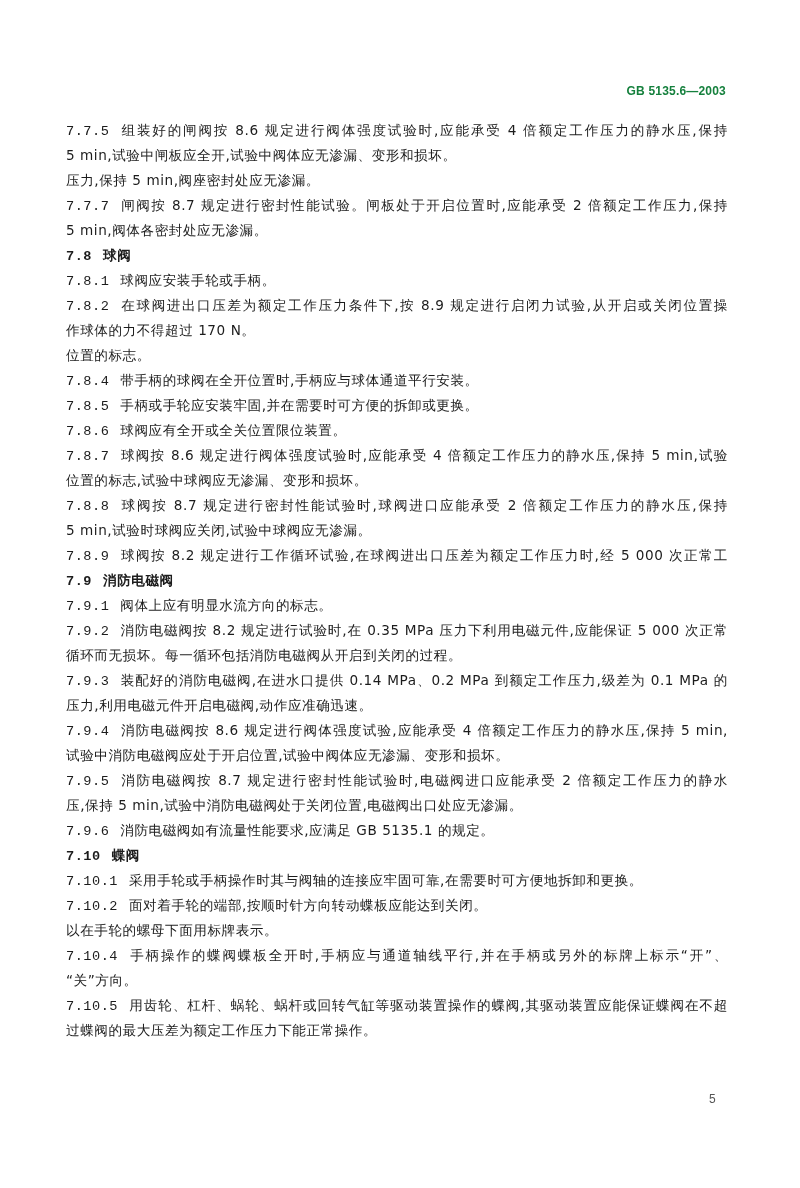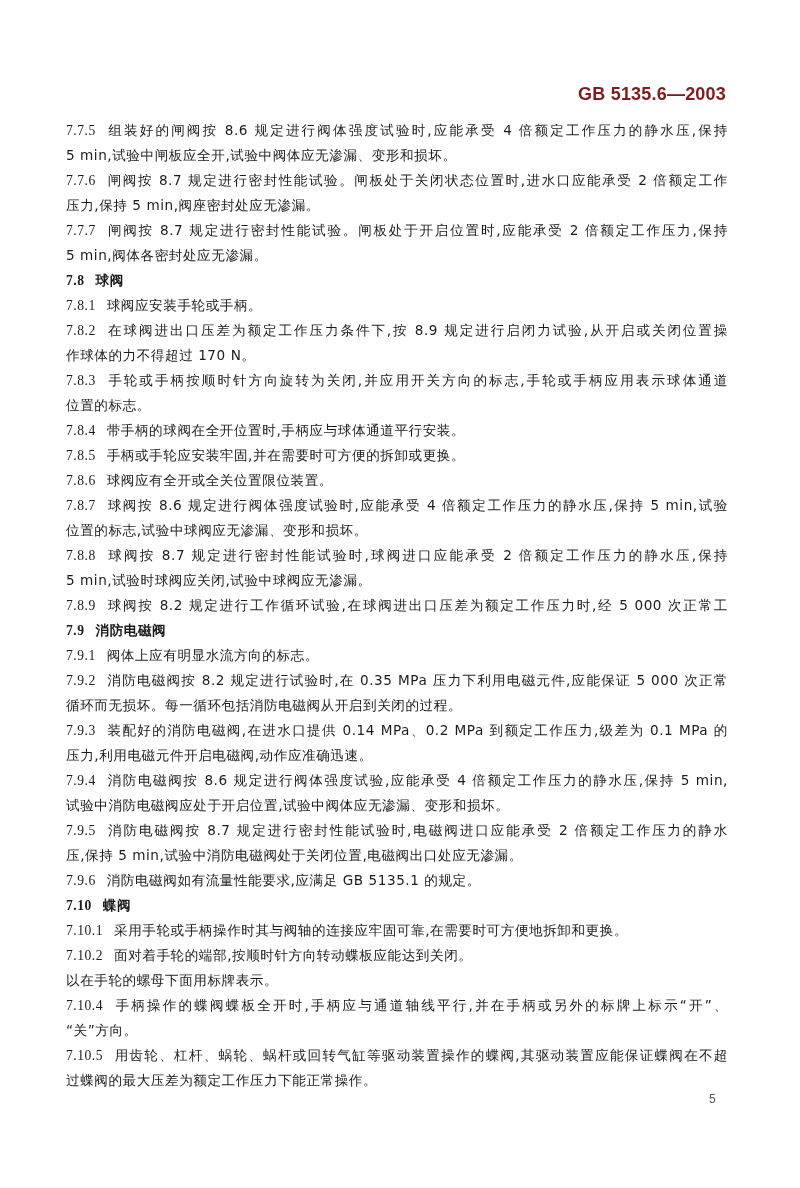--- a/index.html
+++ b/index.html
@@ -1,45 +1,43 @@
 <!DOCTYPE html>
 <html><head>
 <meta charset="utf-8">
 <style>
   html, body { margin:0; padding:0; background:#ffffff; }
   body { width:800px; height:1188px; position:relative; overflow:hidden;
          font-family:"DejaVu Sans", "Liberation Sans", sans-serif; color:#1a1a1a; }
   .std-code { position:absolute; top:84px; right:74px; font-family:"Liberation Sans", sans-serif;
-              font-size:18px; font-weight:bold; letter-spacing:0.2px; color:#7f1d1d; }
+              font-size:12px; font-weight:bold; letter-spacing:0.2px; color:#15803d; }
   .content { position:absolute; left:66px; top:118px; width:662px; }
   .line { height:25px; line-height:25px; font-size:13.6px; white-space:nowrap; overflow:hidden;
           letter-spacing:0.55px; color:#1c1c1c; }
   .line.just { text-align:justify; text-align-last:justify; }
-  .num { font-family:Liberation Serif, serif; letter-spacing:0.5px; margin-right:11px; }
+  .num { font-family:Liberation Mono, monospace; letter-spacing:0.5px; margin-right:11px; }
   .heading { font-weight:bold; }
   .page-num { position:absolute; top:1092px; left:709px; font-size:12px; color:#555;
               font-family:"Liberation Sans", sans-serif; }
 </style>
 </head>
 <body>
 
 <div class="std-code">GB 5135.6—2003</div>
 
 <div class="content" id="content">
     <div class="line just"><span class="num">7.7.5</span><span>组装好的闸阀按 8.6 规定进行阀体强度试验时,应能承受 4 倍额定工作压力的静水压,保持</span></div>
     <div class="line"><span>5 min,试验中闸板应全开,试验中阀体应无渗漏、变形和损坏。</span></div>
-    <div class="line just"><span class="num">7.7.6</span><span>闸阀按 8.7 规定进行密封性能试验。闸板处于关闭状态位置时,进水口应能承受 2 倍额定工作</span></div>
     <div class="line"><span>压力,保持 5 min,阀座密封处应无渗漏。</span></div>
     <div class="line just"><span class="num">7.7.7</span><span>闸阀按 8.7 规定进行密封性能试验。闸板处于开启位置时,应能承受 2 倍额定工作压力,保持</span></div>
     <div class="line"><span>5 min,阀体各密封处应无渗漏。</span></div>
     <div class="line heading"><span class="num">7.8</span><span>球阀</span></div>
     <div class="line"><span class="num">7.8.1</span><span>球阀应安装手轮或手柄。</span></div>
     <div class="line just"><span class="num">7.8.2</span><span>在球阀进出口压差为额定工作压力条件下,按 8.9 规定进行启闭力试验,从开启或关闭位置操</span></div>
     <div class="line"><span>作球体的力不得超过 170 N。</span></div>
-    <div class="line just"><span class="num">7.8.3</span><span>手轮或手柄按顺时针方向旋转为关闭,并应用开关方向的标志,手轮或手柄应用表示球体通道</span></div>
     <div class="line"><span>位置的标志。</span></div>
     <div class="line"><span class="num">7.8.4</span><span>带手柄的球阀在全开位置时,手柄应与球体通道平行安装。</span></div>
     <div class="line"><span class="num">7.8.5</span><span>手柄或手轮应安装牢固,并在需要时可方便的拆卸或更换。</span></div>
     <div class="line"><span class="num">7.8.6</span><span>球阀应有全开或全关位置限位装置。</span></div>
     <div class="line just"><span class="num">7.8.7</span><span>球阀按 8.6 规定进行阀体强度试验时,应能承受 4 倍额定工作压力的静水压,保持 5 min,试验</span></div>
     <div class="line"><span>位置的标志,试验中球阀应无渗漏、变形和损坏。</span></div>
     <div class="line just"><span class="num">7.8.8</span><span>球阀按 8.7 规定进行密封性能试验时,球阀进口应能承受 2 倍额定工作压力的静水压,保持</span></div>
     <div class="line"><span>5 min,试验时球阀应关闭,试验中球阀应无渗漏。</span></div>
     <div class="line just"><span class="num">7.8.9</span><span>球阀按 8.2 规定进行工作循环试验,在球阀进出口压差为额定工作压力时,经 5 000 次正常工</span></div>
     <div class="line heading"><span class="num">7.9</span><span>消防电磁阀</span></div>

